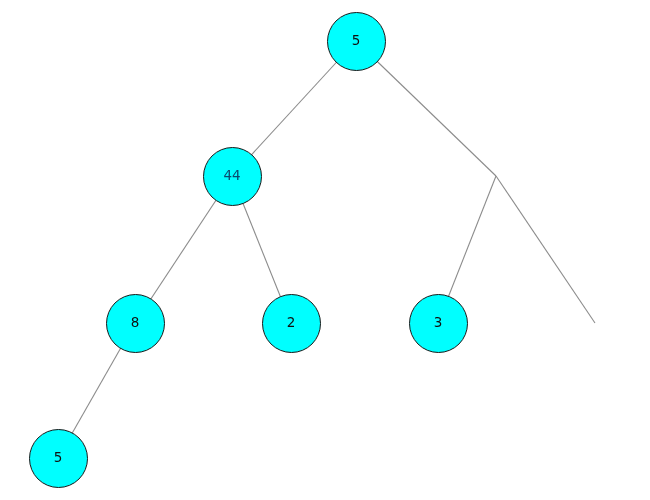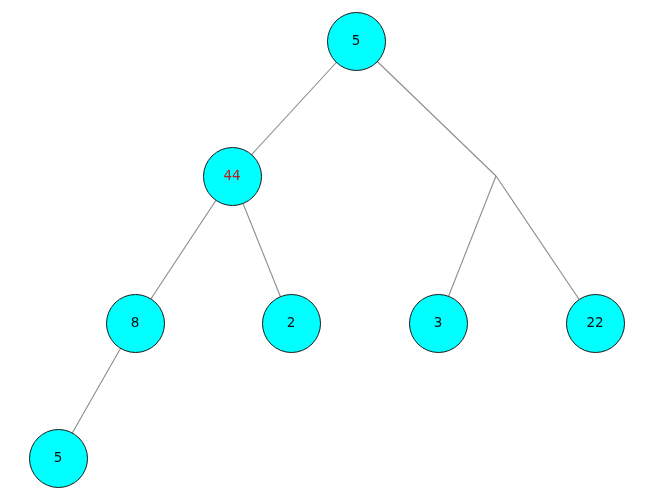--- a/index.html
+++ b/index.html
@@ -62,31 +62,28 @@
       <line x1="232" y1="176" x2="291" y2="323" stroke="#8c8c8c" stroke-width="1.1"></line>
       <line x1="496" y1="176" x2="438" y2="323" stroke="#8c8c8c" stroke-width="1.1"></line>
       <line x1="496" y1="176" x2="595" y2="323" stroke="#8c8c8c" stroke-width="1.1"></line>
       <line x1="135" y1="323" x2="58" y2="458" stroke="#8c8c8c" stroke-width="1.1"></line>
     </svg>
   <div id="node-layer">
       <div class="tree-node" style="left: 326.5px; top: 11.5px; width: 59px; height: 59px; background: rgb(0, 255, 255); border-color: rgb(26, 26, 26);">
         <span class="node-label" style="color: rgb(16, 16, 16);">5</span>
       </div>
       <div class="tree-node" style="left: 202.5px; top: 146.5px; width: 59px; height: 59px; background: rgb(0, 255, 255); border-color: rgb(26, 26, 26);">
-        <span class="node-label" style="color: #b91c1c;">44</span>
+        <span class="node-label" style="color: #0c4a6e;">44</span>
       </div>
       <div class="tree-node" style="left: 105.5px; top: 293.5px; width: 59px; height: 59px; background: rgb(0, 255, 255); border-color: rgb(26, 26, 26);">
         <span class="node-label" style="color: rgb(16, 16, 16);">8</span>
       </div>
       <div class="tree-node" style="left: 261.5px; top: 293.5px; width: 59px; height: 59px; background: rgb(0, 255, 255); border-color: rgb(26, 26, 26);">
         <span class="node-label" style="color: rgb(16, 16, 16);">2</span>
       </div>
       <div class="tree-node" style="left: 408.5px; top: 293.5px; width: 59px; height: 59px; background: rgb(0, 255, 255); border-color: rgb(26, 26, 26);">
         <span class="node-label" style="color: rgb(16, 16, 16);">3</span>
       </div>
-      <div class="tree-node" style="left: 565.5px; top: 293.5px; width: 59px; height: 59px; background: rgb(0, 255, 255); border-color: rgb(26, 26, 26);">
-        <span class="node-label" style="color: rgb(16, 16, 16);">22</span>
-      </div>
       <div class="tree-node" style="left: 28.5px; top: 428.5px; width: 59px; height: 59px; background: rgb(0, 255, 255); border-color: rgb(26, 26, 26);">
         <span class="node-label" style="color: rgb(16, 16, 16);">5</span>
       </div>
     </div>
 </div>
 
 </body></html>

